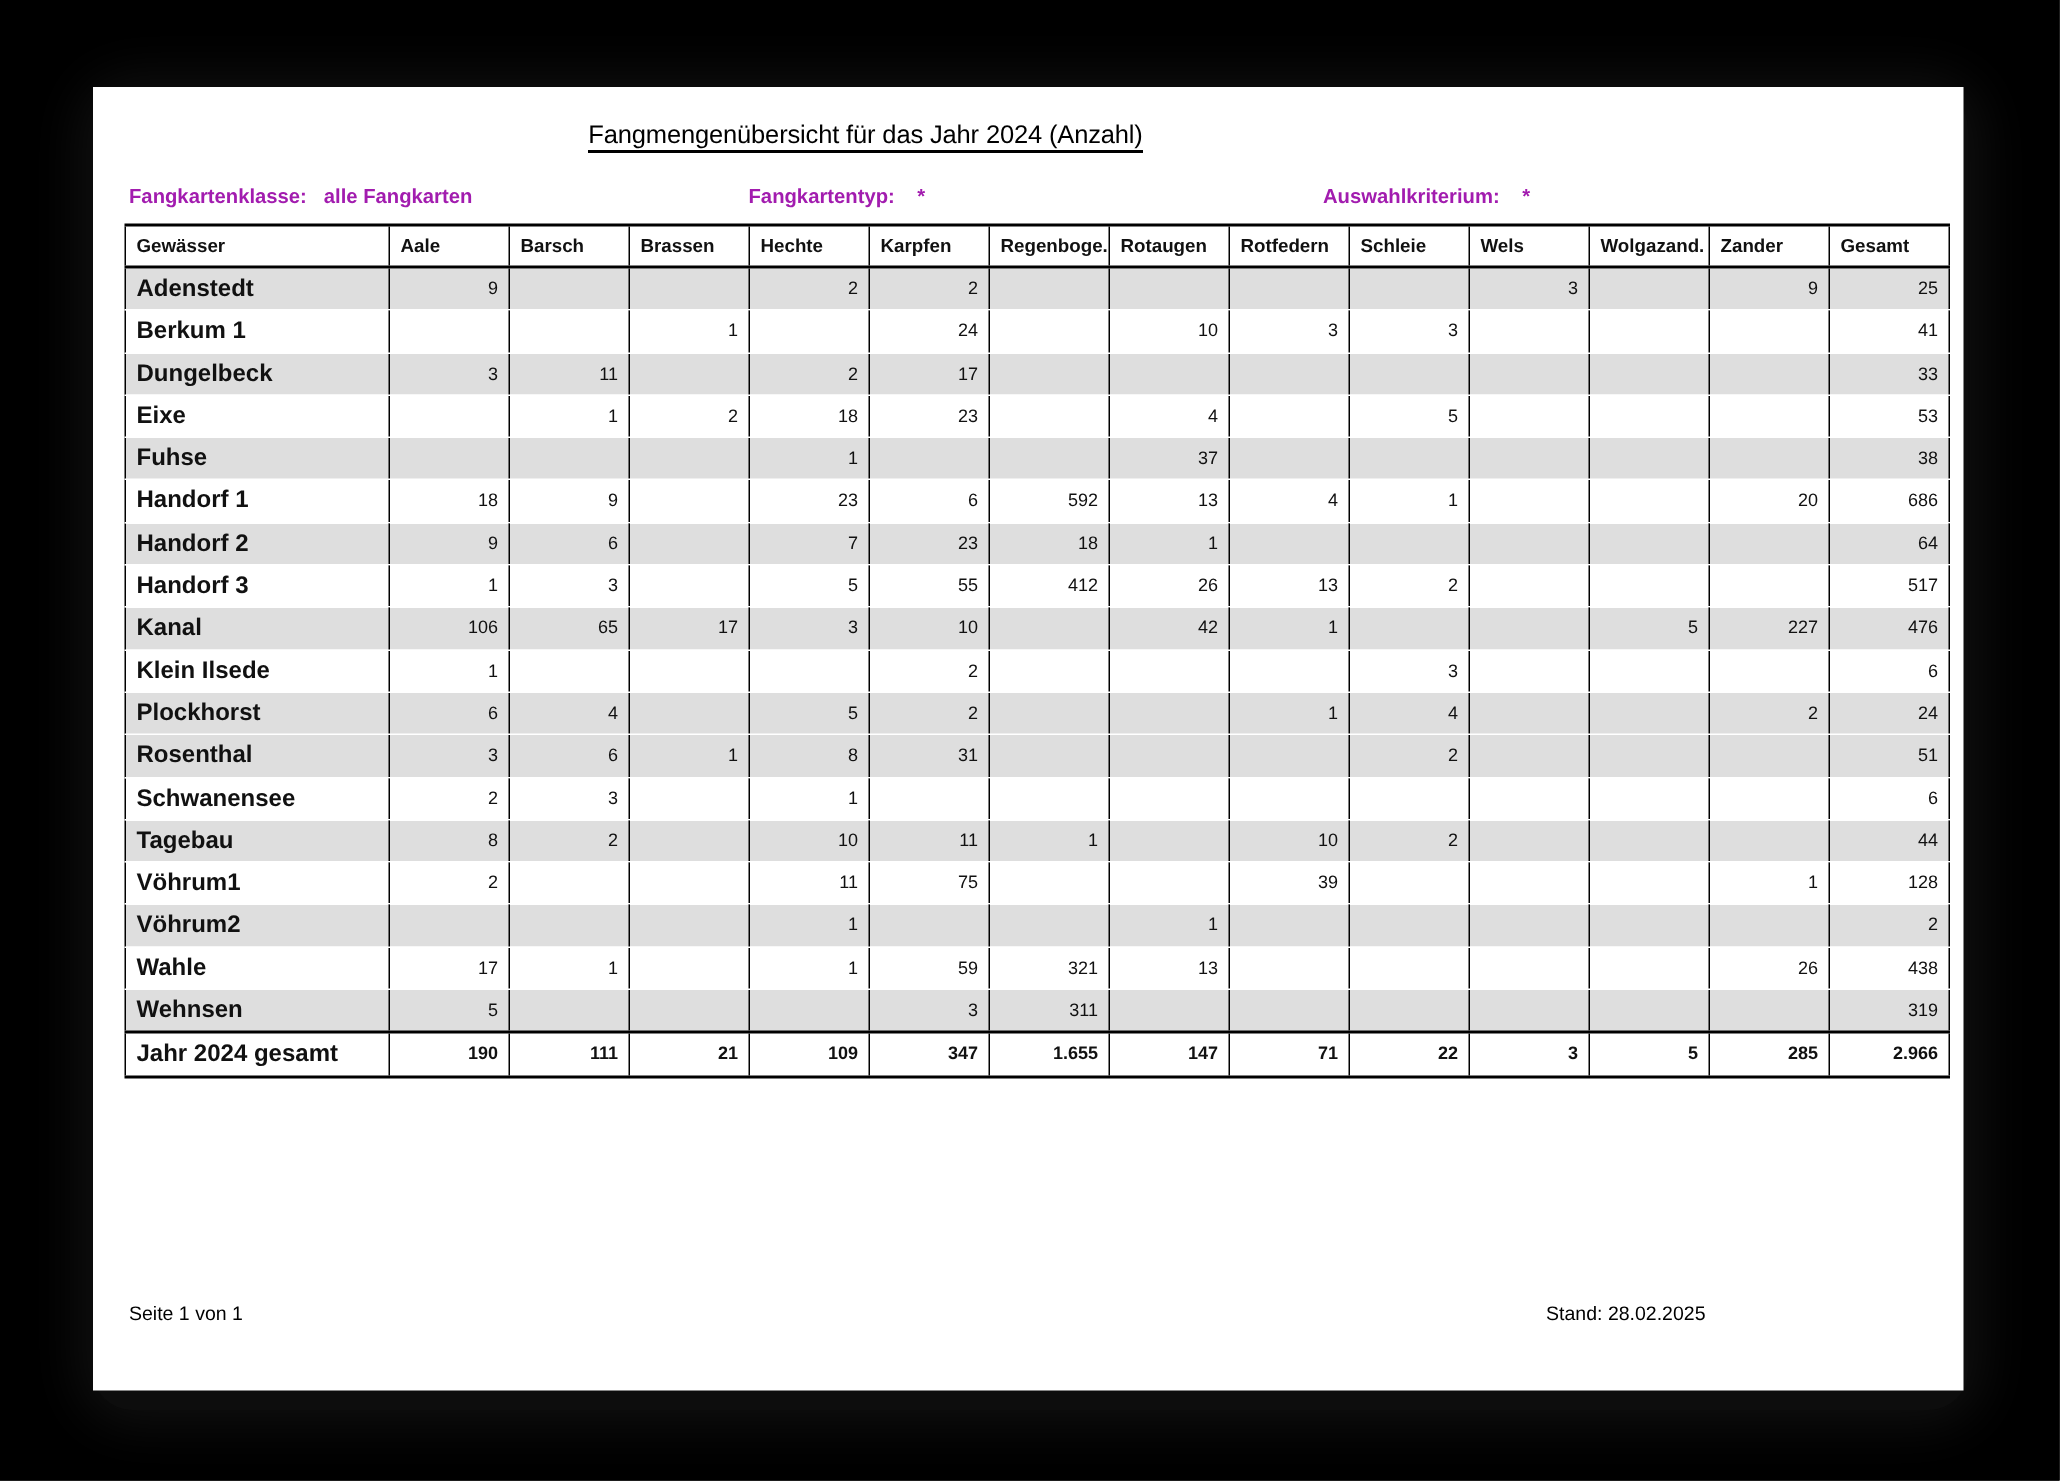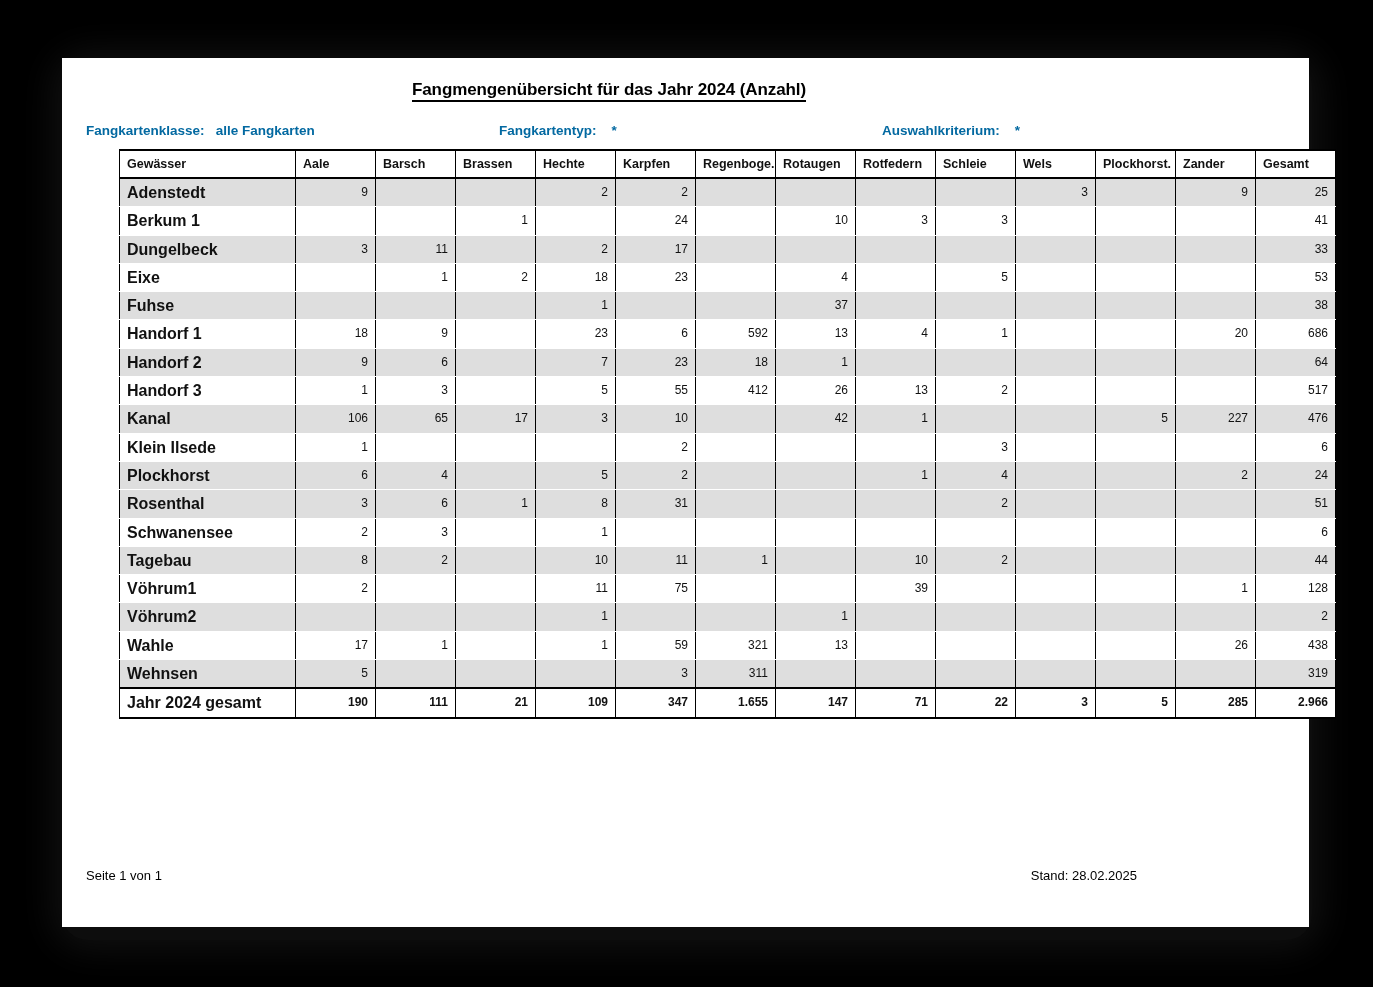--- a/index.html
+++ b/index.html
@@ -38,60 +38,58 @@
     height: 869px;
     background: #ffffff;
   }
 
   .title {
     position: absolute;
     left: 0; top: 22px;
     width: 1030px;
     text-align: center;
     font-size: 17px;
-    font-weight: bold;
+    font-weight: normal;
     color: #000;
     letter-spacing: -0.1px;
-    padding-left: 32px;
   }
   .title span {
     border-bottom: 2px solid #000;
     padding-bottom: 1px;
   }
 
   .meta {
     position: absolute;
     top: 65px;
     left: 0;
     width: 1247px;
     height: 20px;
     font-size: 13.5px;
     font-weight: bold;
-    color: #0369a1;
+    color: #a21caf;
   }
   .meta-item { position: absolute; white-space: nowrap; }
   .meta-klasse { left: 24px; }
   .meta-typ    { left: 437px; }
   .meta-krit   { left: 820px; }
   .meta-val { font-weight: bold; }
 
   
   .tbl-wrap {
     position: absolute;
     left: 21px;
     top: 91px;
     width: 1207px;
   }
   table.report {
     border-collapse: collapse;
     table-layout: fixed;
     width: 1207px;
     font-size: 12px;
     color: #111;
-    margin-left: 36px;
   }
   table.report th,
   table.report td {
     border-left: 1.6px solid #000;
     border-right: 1.6px solid #000;
     padding: 0 7px;
     height: 27.3px;
     line-height: 27.3px;
     overflow: hidden;
     white-space: nowrap;
@@ -194,21 +192,21 @@
               <th>Aale</th>
               <th>Barsch</th>
               <th>Brassen</th>
               <th>Hechte</th>
               <th>Karpfen</th>
               <th>Regenboge.</th>
               <th>Rotaugen</th>
               <th>Rotfedern</th>
               <th>Schleie</th>
               <th>Wels</th>
-              <th>Plockhorst.</th>
+              <th>Wolgazand.</th>
               <th>Zander</th>
               <th>Gesamt</th>
             </tr>
         </thead>
         <tbody>
             <tr class="shade">
               <td class="name">Adenstedt</td>
               <td>9</td>
               <td></td>
               <td></td>

